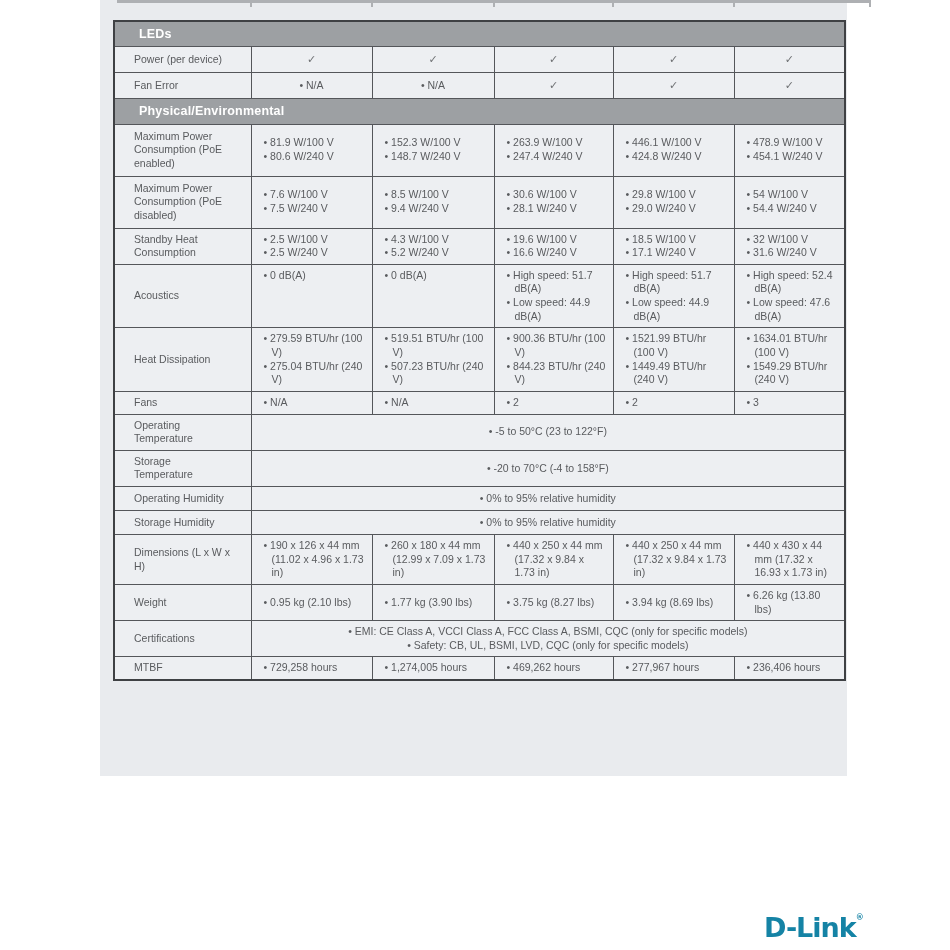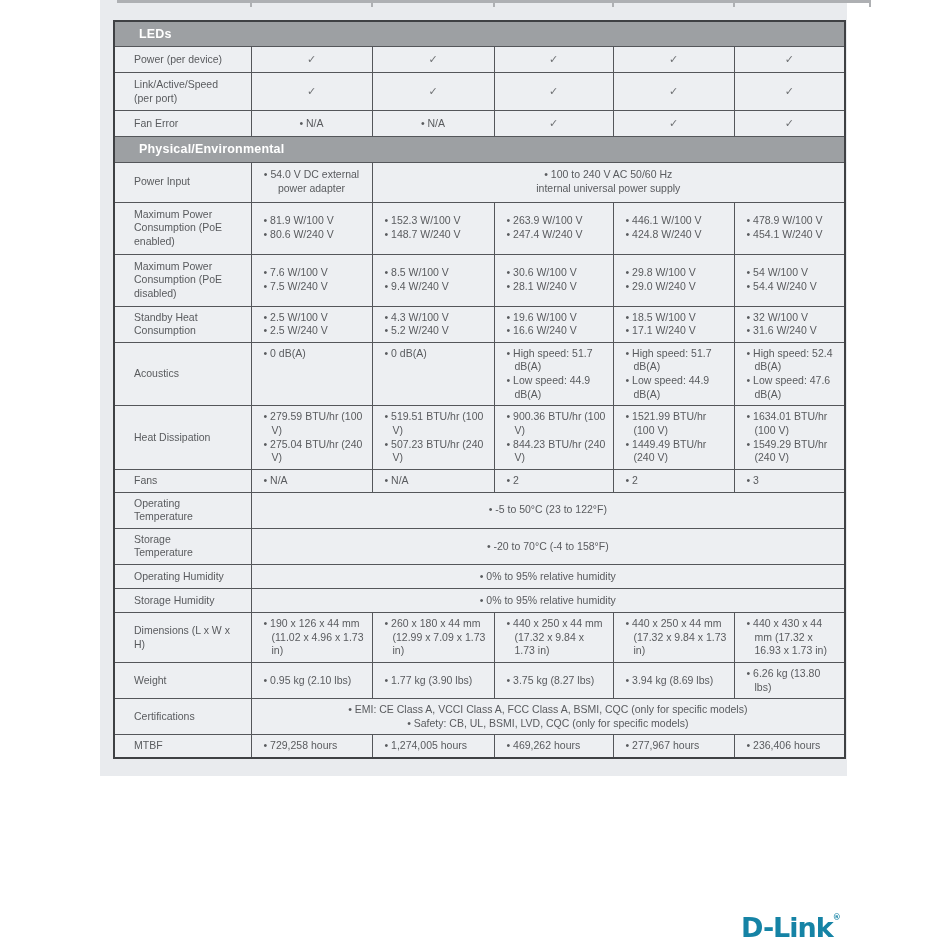--- a/index.html
+++ b/index.html
@@ -39,21 +39,21 @@
     font-size:12.5px;font-weight:600;
     padding:4px 24px;letter-spacing:0.2px;
   }
   td.label-cell{padding:4px 19px;}
   td.cell-center{text-align:center;}
   td.cell-bullets{vertical-align:middle;padding:4px 6px 4px 12px;}
   .bullet-line{padding-left:8px;text-indent:-8px;}
   .center-line{text-align:center;}
   .check{font-size:11px;color:#6f7174;}
   .logo{
-    position:absolute;left:741px;top:912px;width:120px;
+    position:absolute;left:764px;top:912px;width:120px;
     color:#1583a5;font-weight:bold;
     font-family:"DejaVu Sans","Liberation Sans",sans-serif;
     font-size:27px;letter-spacing:-1px;white-space:nowrap;
   }
   .logo .reg{font-size:8px;vertical-align:top;position:relative;top:1px;letter-spacing:0;}
 </style>
 </head>
 <body>
 
 <div class="page">
@@ -83,54 +83,35 @@
           <td class="section-header" colspan="6">LEDs</td>
         </tr>
         <tr style="height: 26px;">
           <td class="label-cell">Power (per device)</td>
           <td class="cell-center"><span class="check">✓</span></td>
           <td class="cell-center"><span class="check">✓</span></td>
           <td class="cell-center"><span class="check">✓</span></td>
           <td class="cell-center"><span class="check">✓</span></td>
           <td class="cell-center"><span class="check">✓</span></td>
         </tr>
-        <tr style="height: 38px;">
-          <td class="label-cell">Link/Active/Speed (per port)</td>
-          <td class="cell-center"><span class="check">✓</span></td>
-          <td class="cell-center"><span class="check">✓</span></td>
-          <td class="cell-center"><span class="check">✓</span></td>
-          <td class="cell-center"><span class="check">✓</span></td>
-          <td class="cell-center"><span class="check">✓</span></td>
-        </tr>
         <tr style="height: 26px;">
           <td class="label-cell">Fan Error</td>
           <td class="cell-center">
             <div class="center-line">• N/A</div>
           </td>
           <td class="cell-center">
             <div class="center-line">• N/A</div>
           </td>
           <td class="cell-center"><span class="check">✓</span></td>
           <td class="cell-center"><span class="check">✓</span></td>
           <td class="cell-center"><span class="check">✓</span></td>
         </tr>
         <tr>
           <td class="section-header" colspan="6">Physical/Environmental</td>
         </tr>
-        <tr style="height: 40px;">
-          <td class="label-cell">Power Input</td>
-          <td class="cell-center">
-            <div class="center-line">• 54.0 V DC external</div>
-            <div class="center-line">power adapter</div>
-          </td>
-          <td colspan="4" class="cell-center">
-            <div class="center-line">• 100 to 240 V AC 50/60 Hz</div>
-            <div class="center-line">internal universal power supply</div>
-          </td>
-        </tr>
         <tr style="height: 52px;">
           <td class="label-cell">Maximum Power Consumption (PoE enabled)</td>
           <td class="cell-bullets">
             <div class="bullet-line">• 81.9 W/100 V</div>
             <div class="bullet-line">• 80.6 W/240 V</div>
           </td>
           <td class="cell-bullets">
             <div class="bullet-line">• 152.3 W/100 V</div>
             <div class="bullet-line">• 148.7 W/240 V</div>
           </td>

